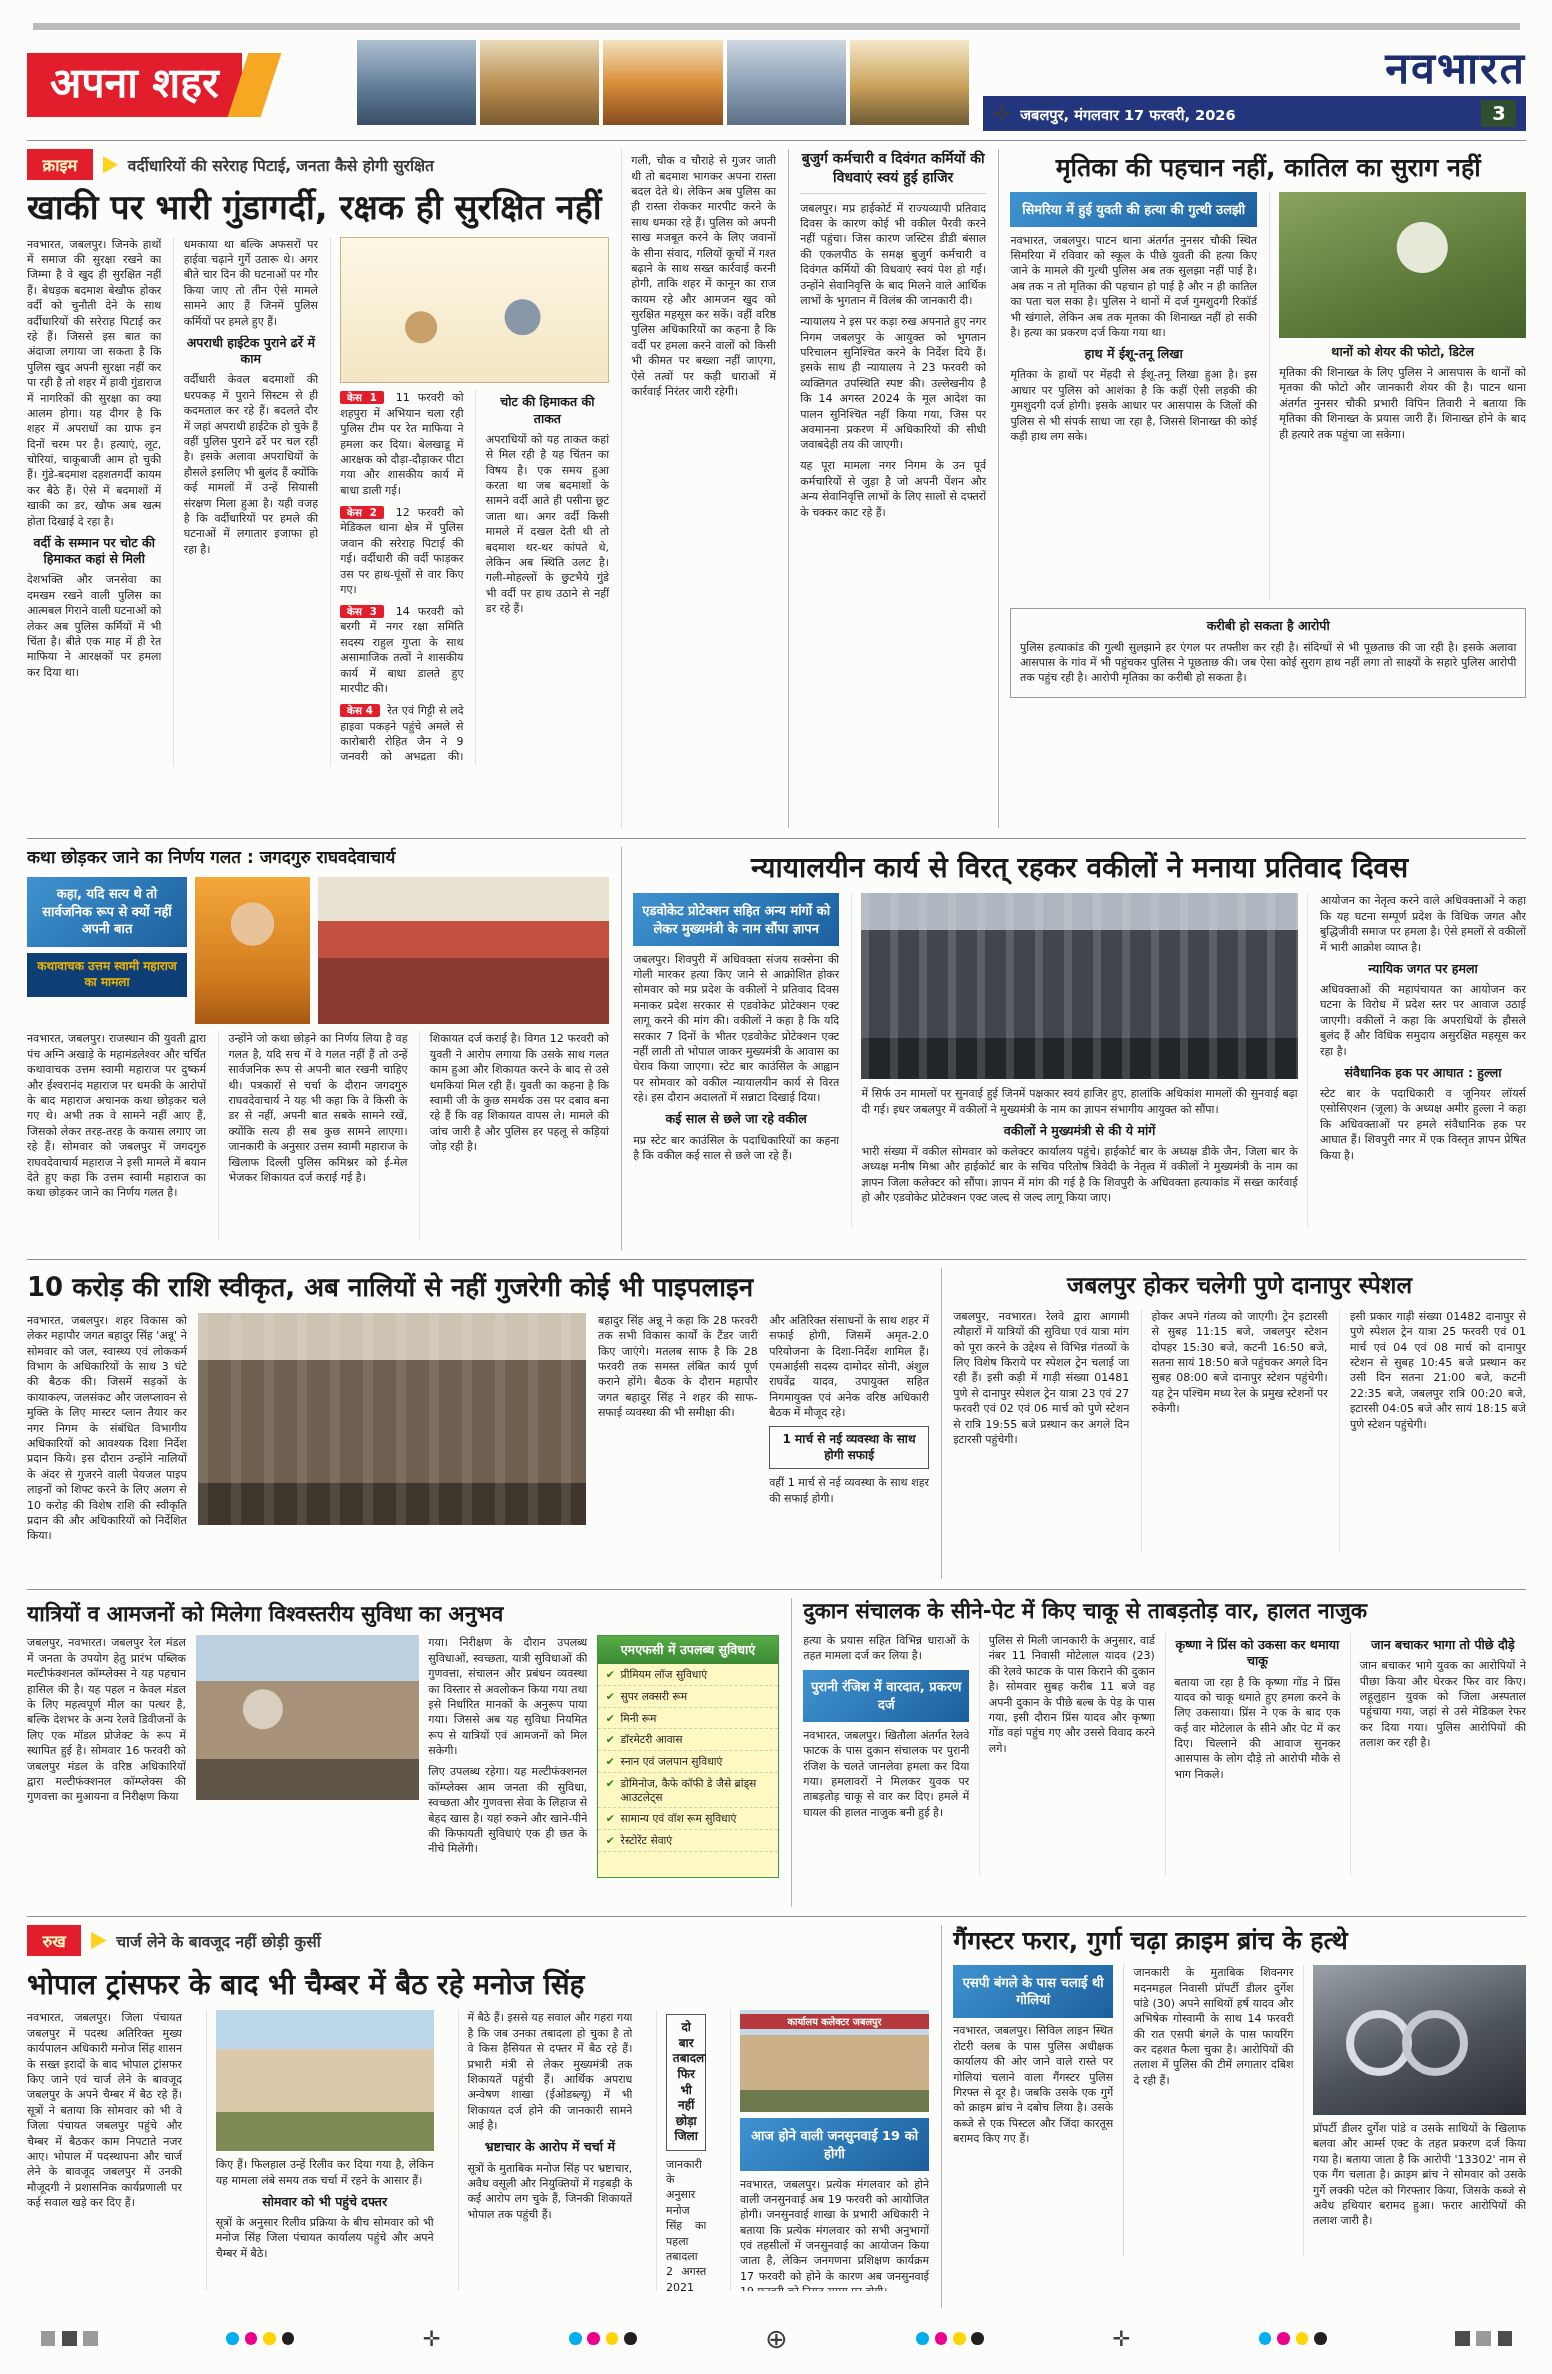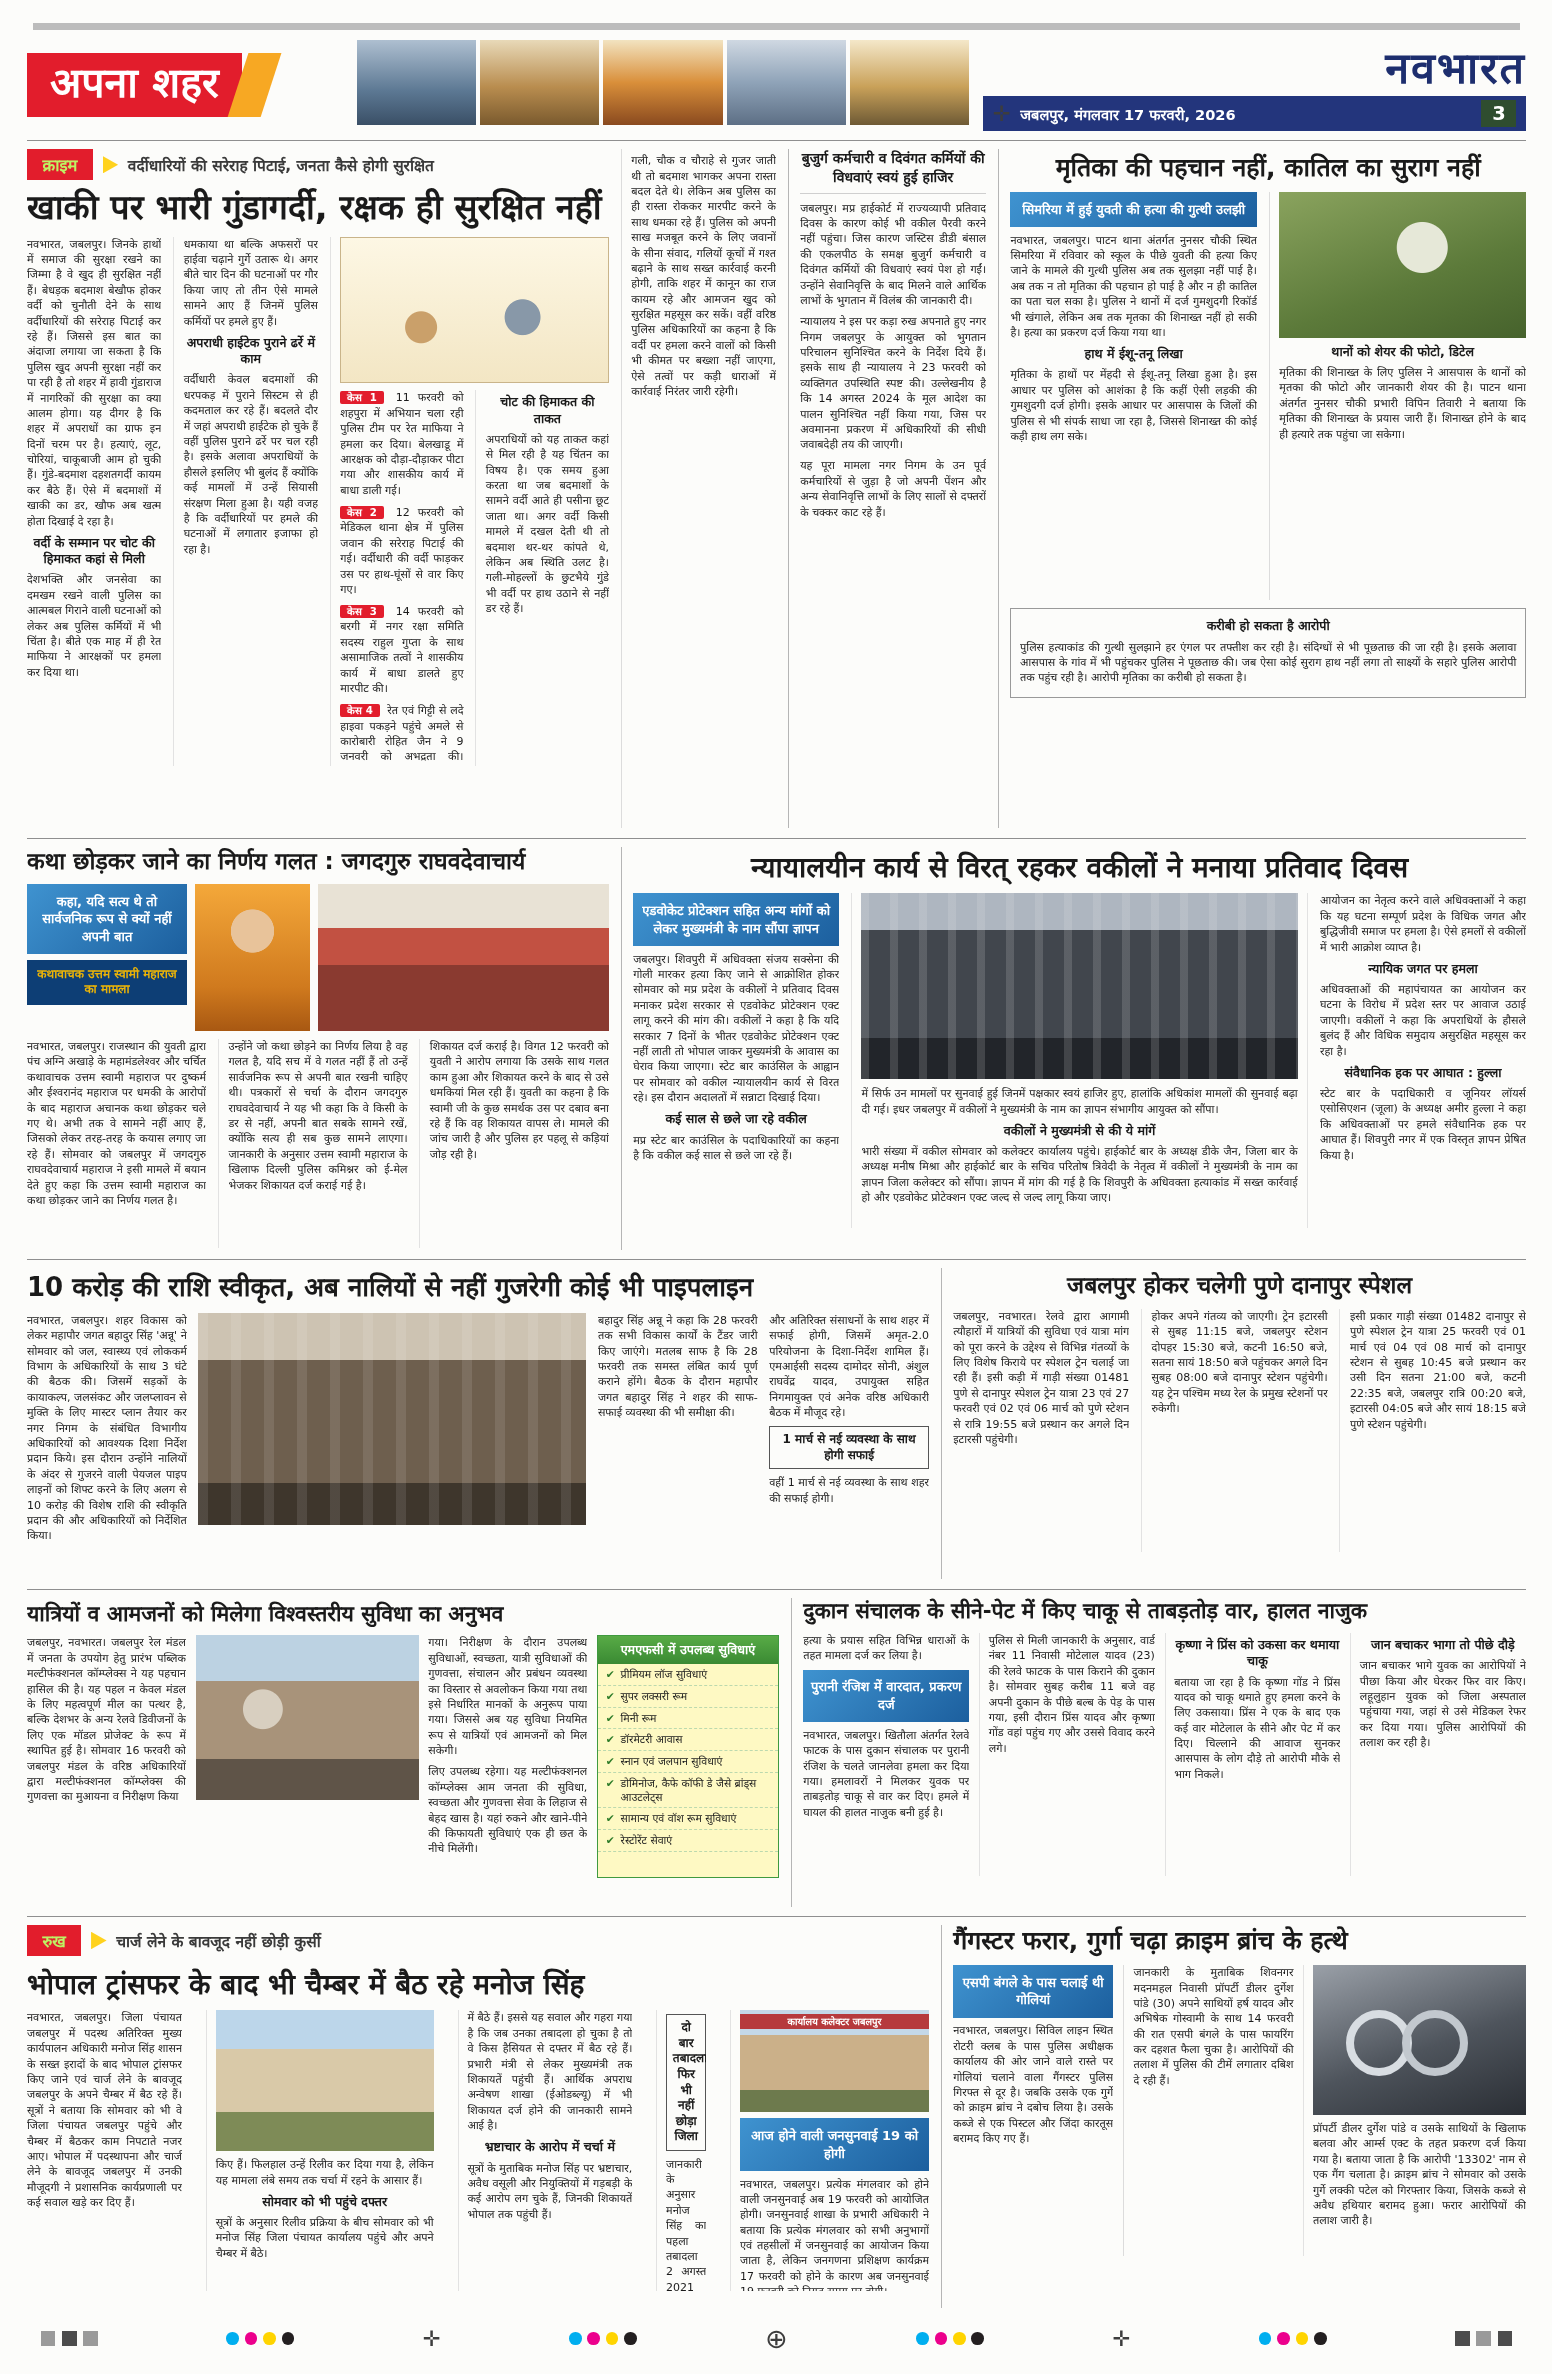--- a/index.html
+++ b/index.html
@@ -27,21 +27,21 @@
     padding:3.9px 9.7px;font-size:14.6px;font-weight:bold;}
   .pgnum{margin-left:auto;background:#2f4d2f;color:#fff;font-size:19.4px;font-weight:bold;
     padding:1.9px 10.7px;}
   
   .sec{display:flex;gap:11.6px;border-top:1px solid #8f8f8f;margin-top:9.7px;padding-top:7.8px;overflow:hidden;}
   .sec1{height:679px;}.sec2{height:403px;}.sec3{height:311px;}.sec4{height:309px;}.sec5{height:383px;}
   .art{overflow:hidden;position:relative;}
   .sec > .art + .art{border-left:1px solid #b5b5b5;padding-left:11.6px;}
   p{margin:0 0 5.8px;text-align:justify;line-height:1.4;font-size:11px;}
   h4.sub{font-size:12.6px;margin:3.9px 0 4.9px;font-weight:bold;text-align:center;line-height:1.3;}
-  .tag-red{background:#e21d2c;color:#bef264;font-weight:bold;font-size:16.5px;padding:3.9px 15.5px;flex:0 0 auto;}
+  .tag-red{background:#e21d2c;color:#fef9c3;font-weight:bold;font-size:16.5px;padding:3.9px 15.5px;flex:0 0 auto;}
   .flag{width:15.5px;height:17.5px;background:#ffd21e;clip-path:polygon(0 0,100% 50%,0 100%);flex:0 0 auto;}
   .strap{font-weight:bold;font-size:15.5px;color:#3a3a3a;}
   .blue-box{background:linear-gradient(135deg,#3f93d0,#1c5f9e);color:#fff;font-weight:bold;
     text-align:center;padding:8.7px 7.8px;font-size:13px;line-height:1.35;margin-bottom:5.8px;}
   .boxhead{border:1px solid #555;font-weight:bold;font-size:12px;text-align:center;
     padding:4.9px 5.8px;margin:3.9px 0 5.8px;line-height:1.3;}
   .vline{border-left:1px solid #dcdcdc;padding-left:9.7px;}
   
   .crime{flex:0 0 749px;display:flex;gap:11.6px;}
   .crime-main{flex:0 0 582px;}
@@ -70,21 +70,21 @@
   .mrutika{flex:1;}
   .m-head{font-size:25px;text-align:center;margin:0 0 8.7px;font-weight:bold;}
   .m-row{display:flex;gap:11.6px;height:408px;overflow:hidden;}
   .m-col{flex:1;overflow:hidden;}
   .m-photo{height:146px;margin-bottom:5.8px;background:
     radial-gradient(circle at 58% 38%, #e6e8d8 0 25px, transparent 26px),
     linear-gradient(160deg,#8aa35e,#5c7a3a 60%,#46622c);}
   .m-box{border:1px solid #999;padding:5.8px 8.7px;margin-top:7.8px;overflow:hidden;}
   
   .katha{flex:0 0 582px;}
-  .k-head{font-size:23px;font-weight:bold;margin:0 0 8.7px;line-height:1.25;}
+  .k-head{font-size:17px;font-weight:bold;margin:0 0 8.7px;line-height:1.25;}
   .k-toprow{display:flex;gap:7.8px;margin-bottom:7.8px;}
   .k-note{width:160px;flex:0 0 160px;}
   .k-n2{background:#0d3e75;color:#eab308;font-weight:bold;font-size:12px;text-align:center;
     padding:6.8px 5.8px;margin-top:3.9px;line-height:1.3;}
   .k-guru{width:115px;height:147px;flex:0 0 115px;background:
     radial-gradient(circle at 50% 32%, #e8c39a 0 21.3px, transparent 22px),
     linear-gradient(180deg,#f4a83a,#d07a1e 70%,#a85812);}
   .k-event{flex:1;height:147px;background:linear-gradient(180deg,#e8e2d5 0 30%,#c25142 30% 55%,#8a3a30 55% 100%);}
   .k-cols{display:flex;gap:11.6px;height:209px;overflow:hidden;}
   .k-cols .ccol{flex:1;}

